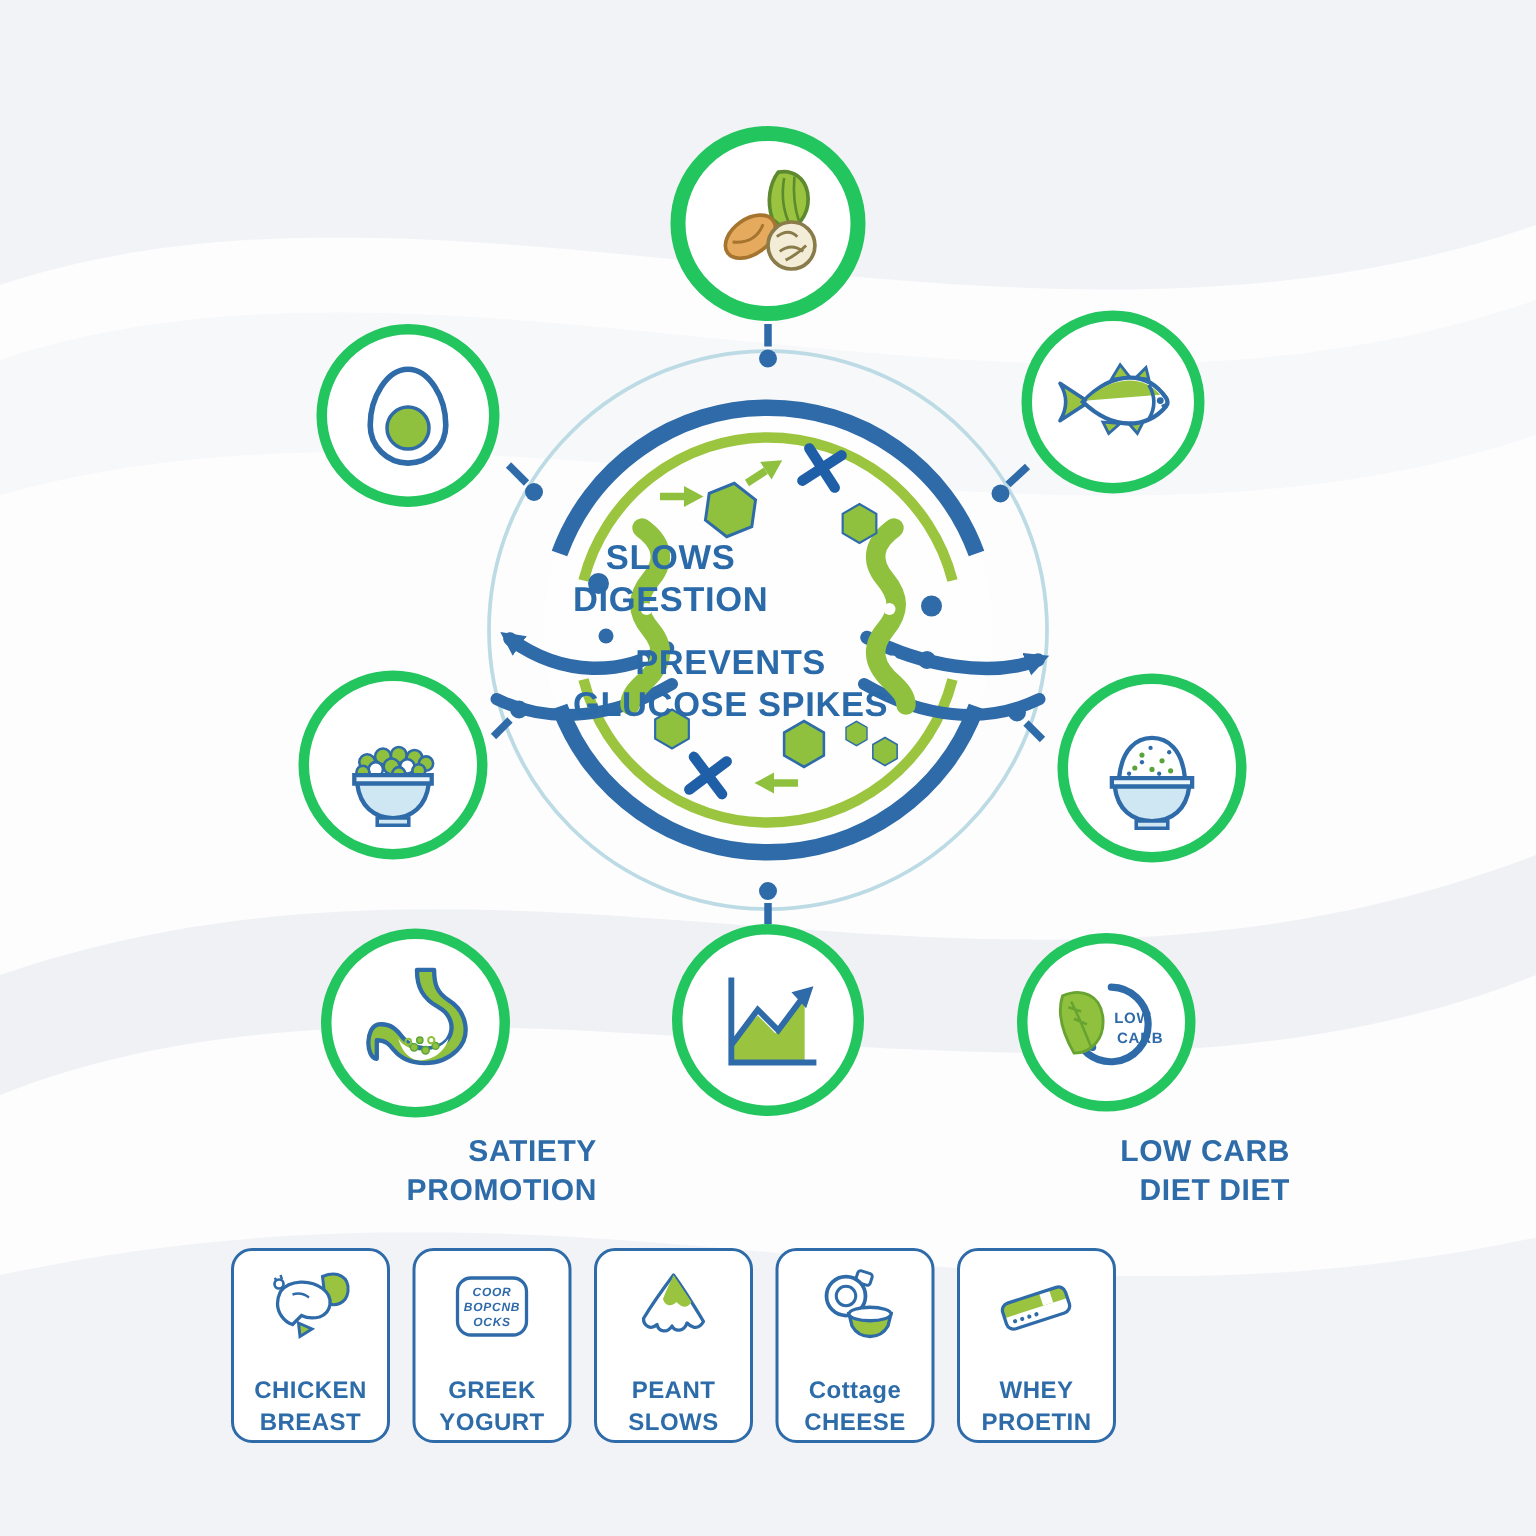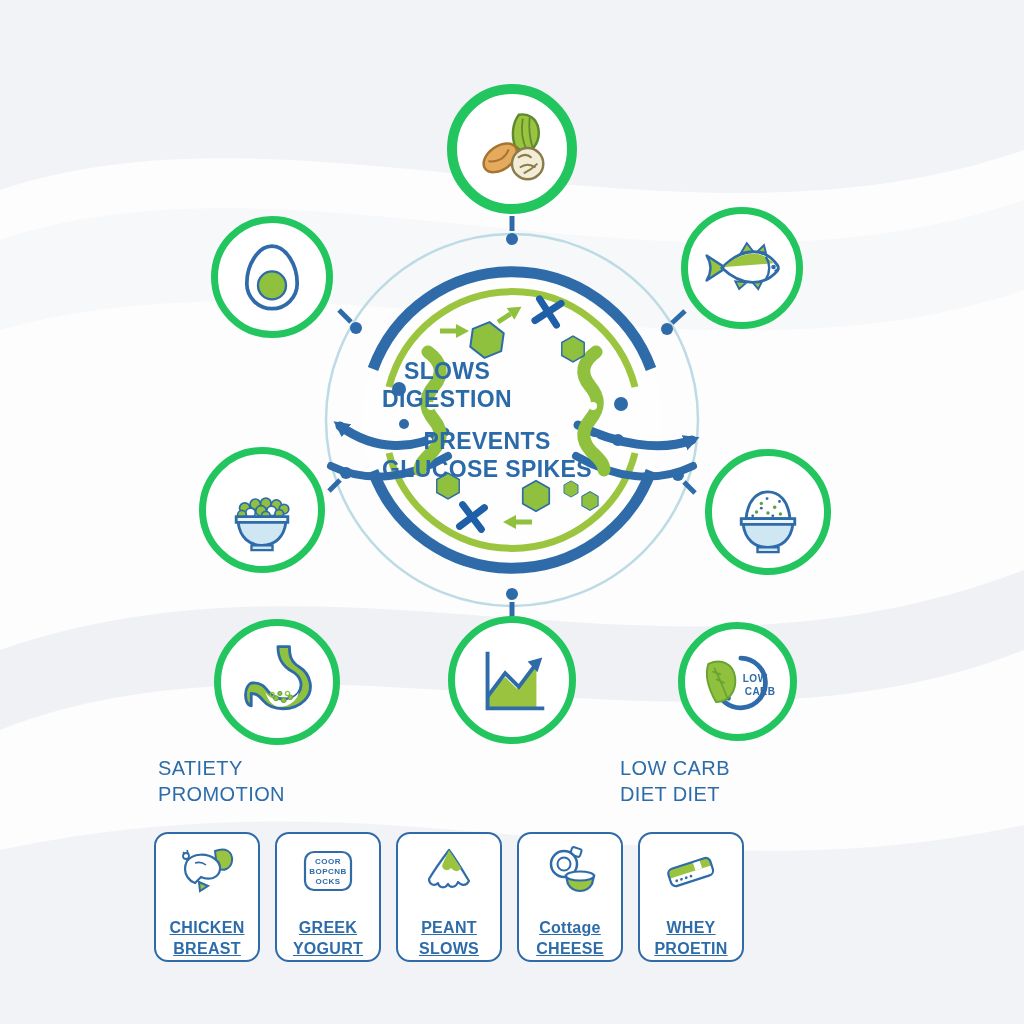--- a/index.html
+++ b/index.html
@@ -15,36 +15,36 @@
     box-sizing:border-box;
   }
   .multiline{white-space:pre-line;}
   .hub-text{
     position:absolute;left:382px;top:352px;width:260px;height:136px;
     display:flex;flex-direction:column;align-items:flex-start;justify-content:center;gap:13px;
     text-align:center;color:#2b6aa9;font-weight:700;font-size:23px;line-height:1.22;
     letter-spacing:.4px;
   }
   .benefit-label{
-    position:absolute;width:240px;text-align:left;color:#2d6ca9;font-weight:400;
+    position:absolute;width:240px;text-align:right;color:#2d6ca9;font-weight:700;
     font-size:20px;line-height:1.32;letter-spacing:.4px;
   }
   .cards-row{
     position:absolute;left:154px;top:832px;width:712px;height:130px;
     display:flex;gap:15px;
   }
   .food-card{
     width:106px;height:130px;box-sizing:border-box;background:#ffffff;
     border:2.5px solid #2e6ba8;border-radius:14px;
     display:flex;flex-direction:column;align-items:center;justify-content:flex-start;
   }
-  .food-card .icon-box{height:62px;margin-top:8px;display:flex;align-items:center;justify-content:flex-end;}
+  .food-card .icon-box{height:62px;margin-top:8px;display:flex;align-items:center;justify-content:flex-end;font-style:italic;}
   .food-card .card-label{
     text-align:center;color:#2d6ca9;font-weight:700;font-size:16px;line-height:1.3;
-    letter-spacing:.3px;margin-top:18px;text-decoration:underline;
+    letter-spacing:.3px;margin-top:18px;
   }
   text{font-family:"Liberation Sans",sans-serif;}
 </style>
 </head>
 <body>
 
 <div id="canvas">
 
   <svg class="bg-svg" width="1024" height="1024" viewBox="0 0 1024 1024">
     <defs>

